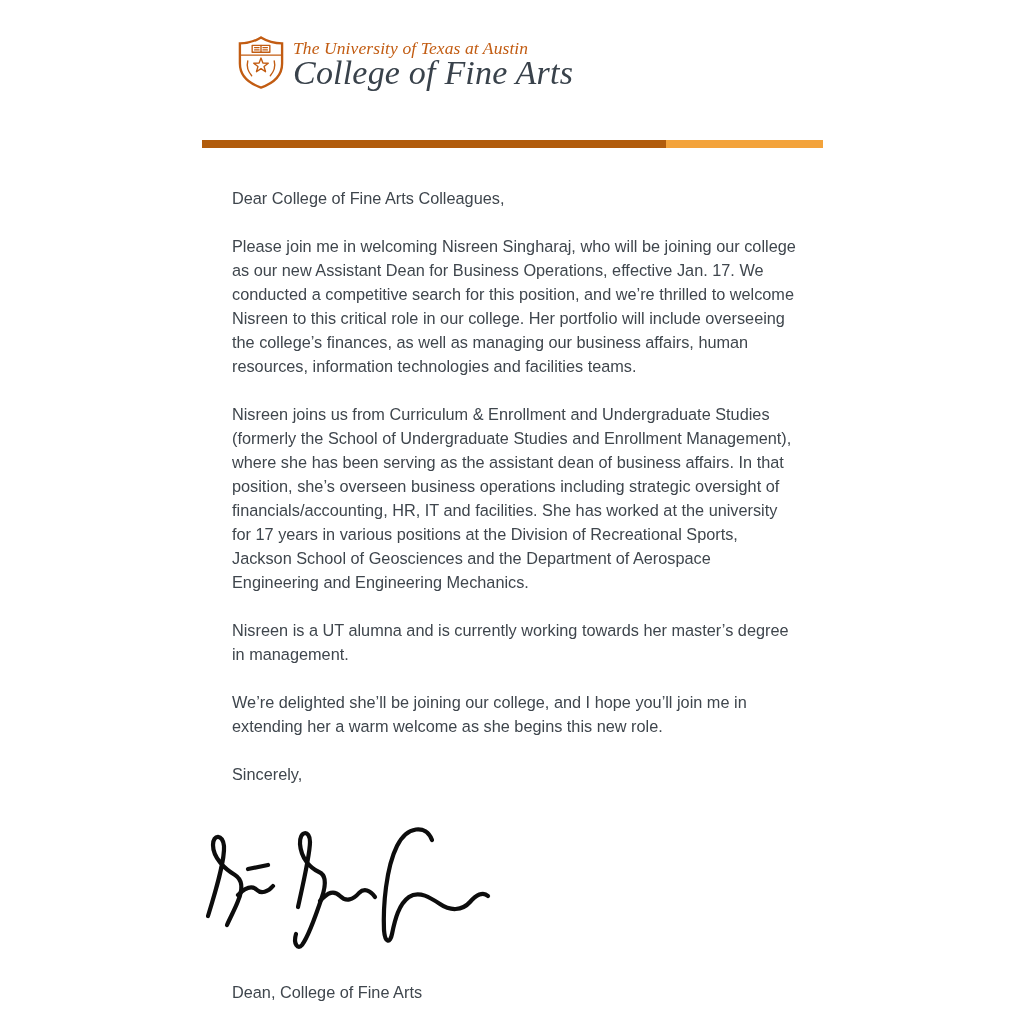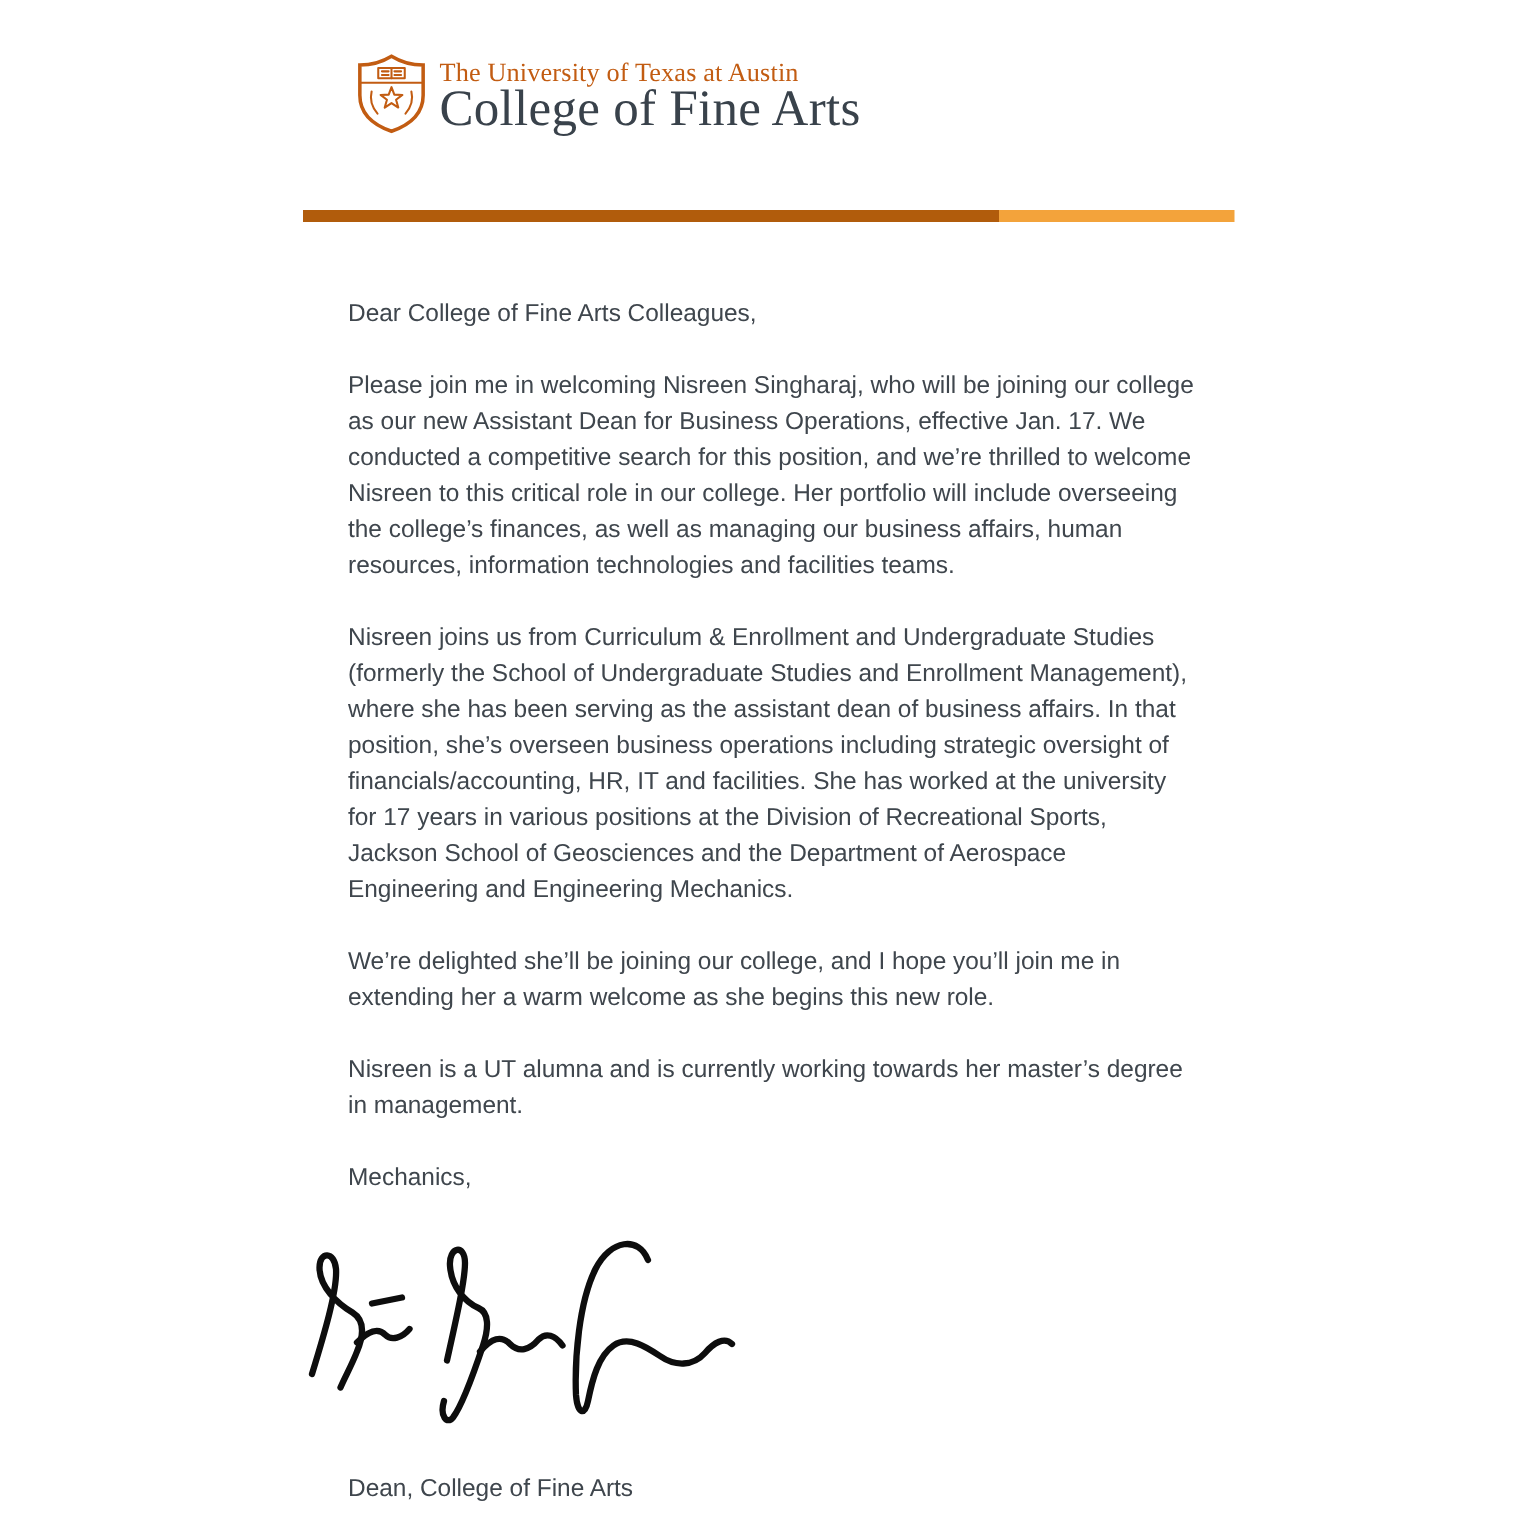--- a/index.html
+++ b/index.html
@@ -13,21 +13,21 @@
   }
   *{margin:0;padding:0;box-sizing:border-box;}
   html,body{background:var(--background);}
   body{
     width:1024px;height:1024px;position:relative;overflow:hidden;
     font-family:"Liberation Sans","DejaVu Sans",sans-serif;
   }
   
   .header{
     position:absolute;left:238px;top:36px;
-    display:flex;align-items:flex-start;gap:9px;
+    display:flex;align-items:flex-start;gap:9px;font-style:italic;
   }
   .shield{width:46px;height:53px;flex:0 0 auto;}
   .shield .outline{fill:#ffffff;stroke:var(--logo-orange);stroke-width:2.4;}
   .shield .detail{fill:none;stroke:var(--logo-orange);stroke-width:1.4;stroke-linecap:round;stroke-linejoin:round;}
   .logo-text{display:flex;flex-direction:column;padding-top:2px;}
   .logo-line1{
     font-family:"Liberation Serif","DejaVu Serif",serif;
     font-size:17.5px;line-height:20px;color:var(--logo-orange);
     letter-spacing:0.1px;white-space:nowrap;
   }
@@ -38,21 +38,21 @@
   }
   
   .divider{
     position:absolute;left:202px;top:140px;width:621px;height:8px;
     display:flex;
   }
   .divider .seg-left{width:464px;height:100%;background:var(--bar-left);}
   .divider .seg-right{width:157px;height:100%;background:var(--bar-right);}
   
   .letter{
-    position:absolute;left:232px;top:197px;width:568px;
+    position:absolute;left:232px;top:186px;width:568px;
     font-size:16.3px;line-height:24px;color:var(--body-text);
   }
   .letter p{margin:0 0 24px 0;}
   
   .signature{
     position:absolute;left:200px;top:814px;width:292px;height:136px;
   }
   .signature path{
     fill:none;stroke:var(--signature-ink);stroke-width:4.2;
     stroke-linecap:round;stroke-linejoin:round;
@@ -90,24 +90,24 @@
 <div class="divider">
   <div class="seg-left"></div>
   <div class="seg-right"></div>
 </div>
 
 <div class="letter">
   <p>Dear College of Fine Arts Colleagues,</p>
   <div>
       <p>Please join me in welcoming Nisreen Singharaj, who will be joining our college as our new Assistant Dean for Business Operations, effective Jan. 17. We conducted a competitive search for this position, and we’re thrilled to welcome Nisreen to this critical role in our college. Her portfolio will include overseeing the college’s finances, as well as managing our business affairs, human resources, information technologies and facilities teams.</p>
       <p>Nisreen joins us from Curriculum &amp; Enrollment and Undergraduate Studies (formerly the School of Undergraduate Studies and Enrollment Management), where she has been serving as the assistant dean of business affairs. In that position, she’s overseen business operations including strategic oversight of financials/accounting, HR, IT and facilities. She has worked at the university for 17 years in various positions at the Division of Recreational Sports, Jackson School of Geosciences and the Department of Aerospace Engineering and Engineering Mechanics.</p>
+      <p>Nisreen is a UT alumna and is currently working towards her master’s degree in management.</p>
       <p>We’re delighted she’ll be joining our college, and I hope you’ll join me in extending her a warm welcome as she begins this new role.</p>
-      <p>Nisreen is a UT alumna and is currently working towards her master’s degree in management.</p>
     </div>
-  <p>Mechanics,</p>
+  <p>Sincerely,</p>
 </div>
 
 <svg class="signature" viewBox="0 0 292 136" aria-hidden="true">
   <path d="M8,102 C16,76 25,46 24,32 C23,20 13,20 13,31 C13,44 25,55 35,61 C43,66 43,75 38,87 C35,95 30,104 27,111"></path>
   <path d="M48,55 L68,51"></path>
   <path d="M38,81 C46,73 52,71 57,76 C61,80 68,78 73,72"></path>
   <path d="M98,93 C104,66 110,40 110,28 C110,15 99,17 100,30 C101,44 110,54 119,58 C126,61 126,71 122,83 C116,101 108,123 102,131 C98,136 93,130 96,120"></path>
   <path d="M120,87 C128,78 134,76 140,82 C146,88 153,86 159,79 C164,74 170,76 175,83"></path>
   <path d="M232,26 C226,10 207,12 197,32 C186,54 183,92 184,116 C185,129 190,130 192,120 C195,105 199,90 209,83 C219,76 231,84 240,90 C250,97 262,97 270,88 C276,81 283,77 288,82"></path>
 </svg>

